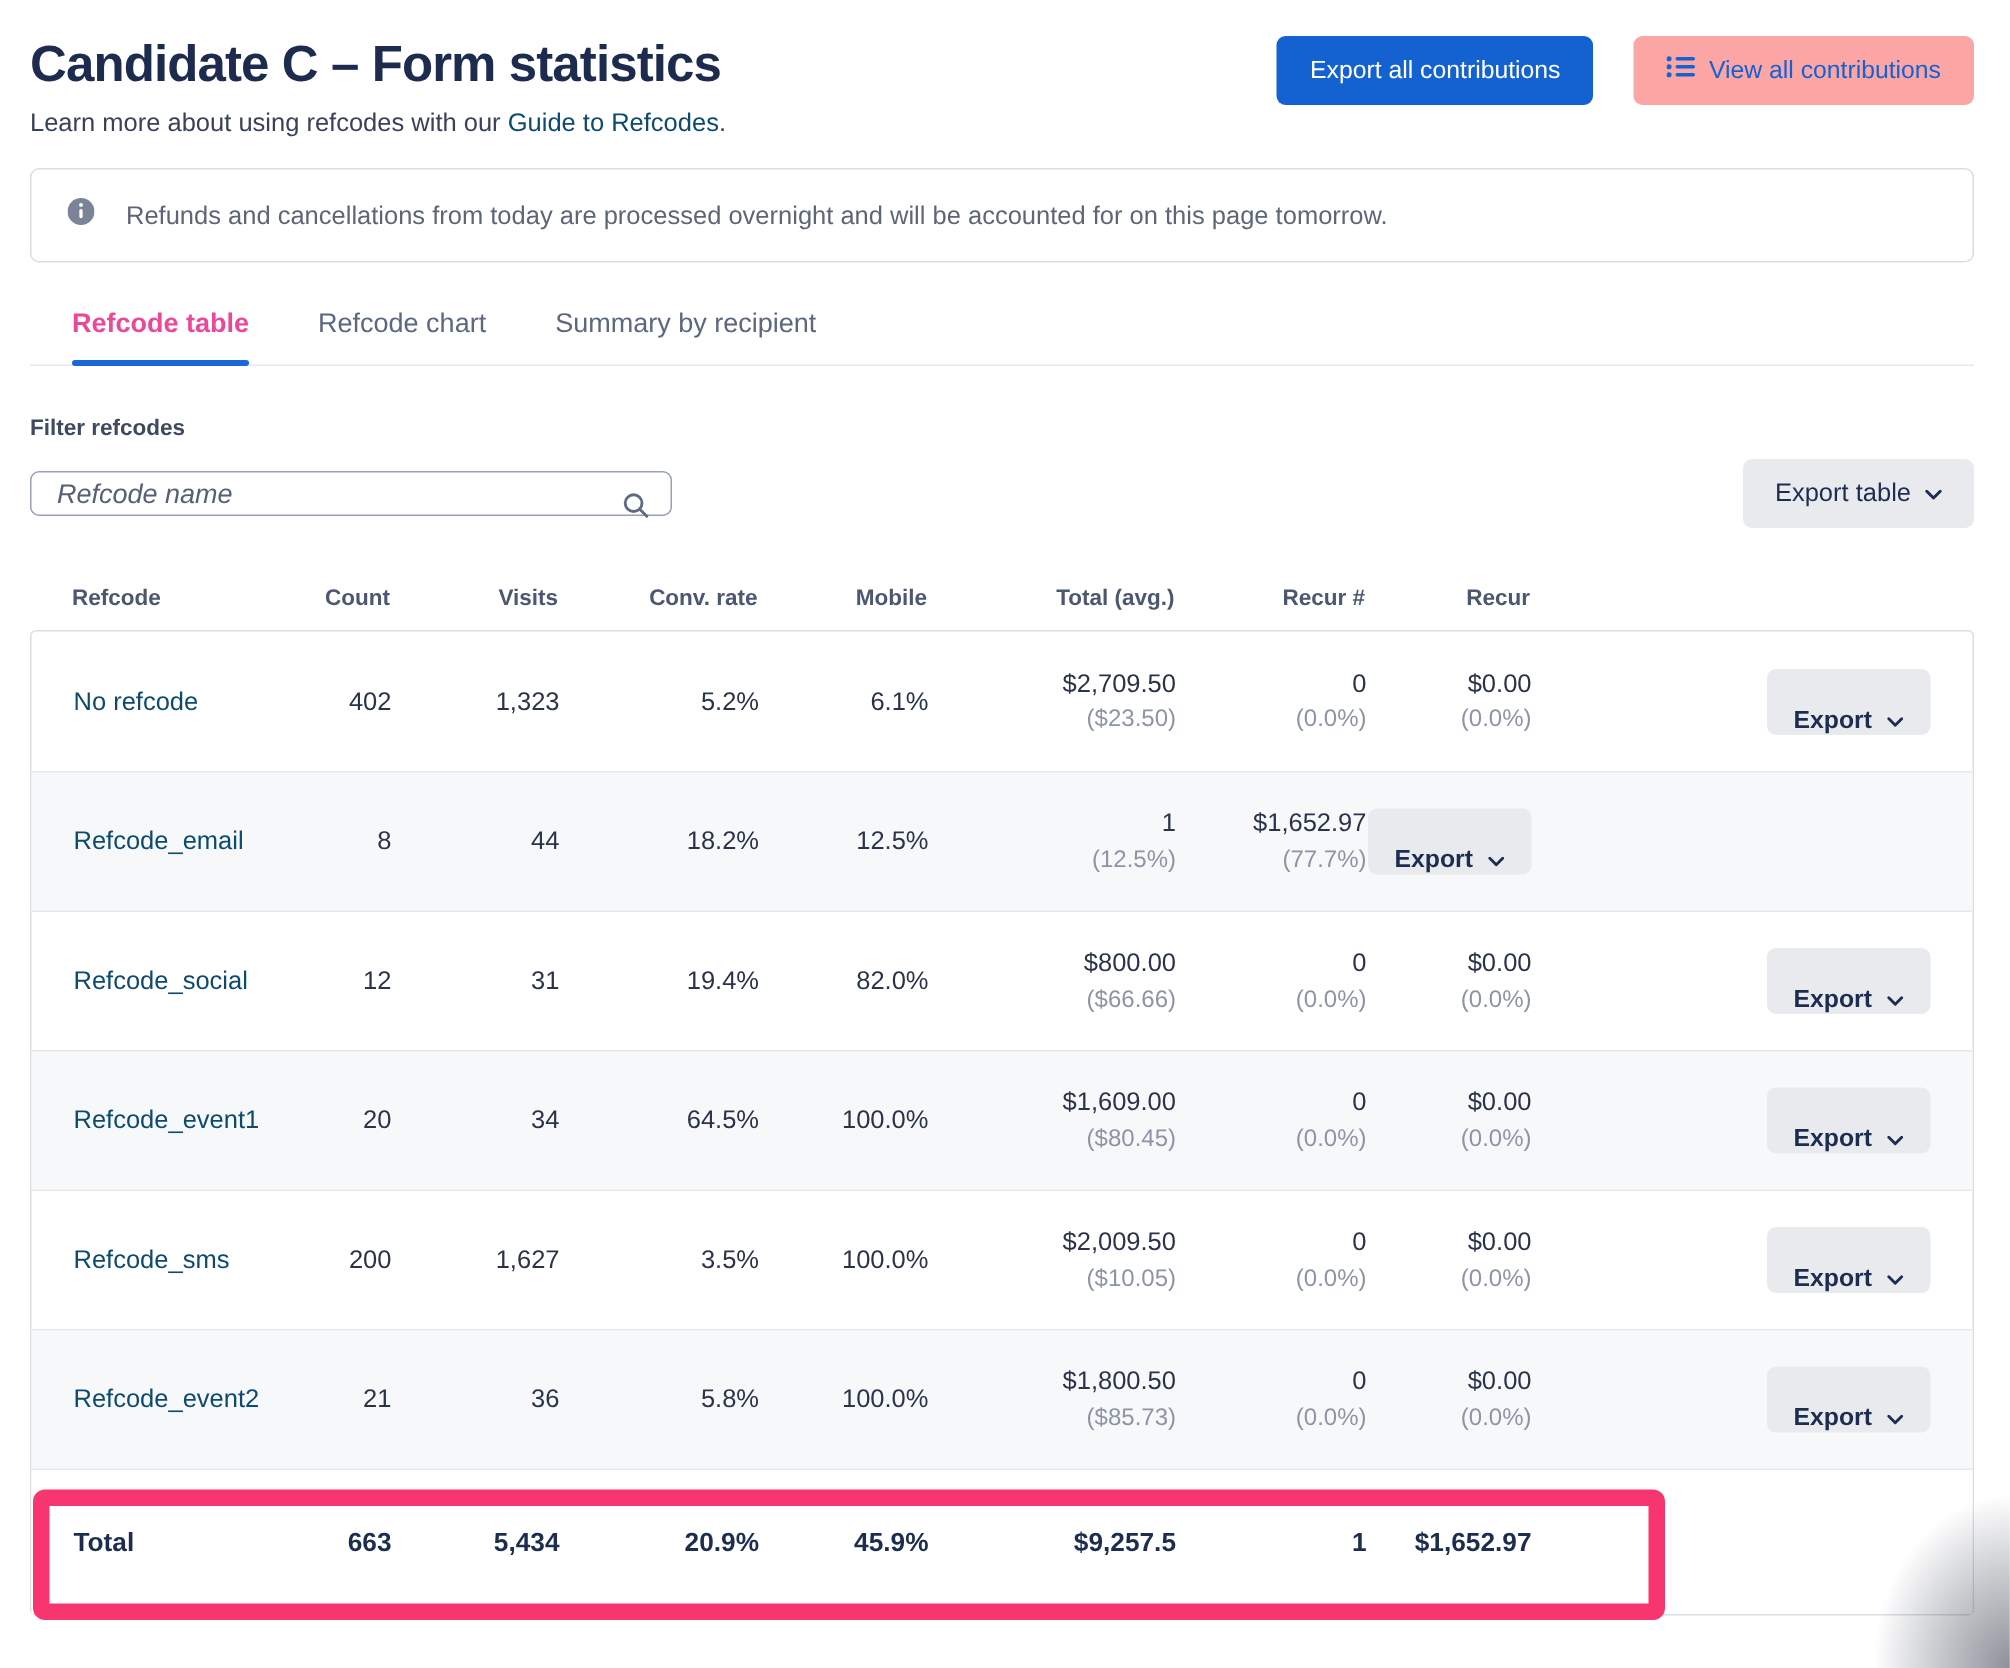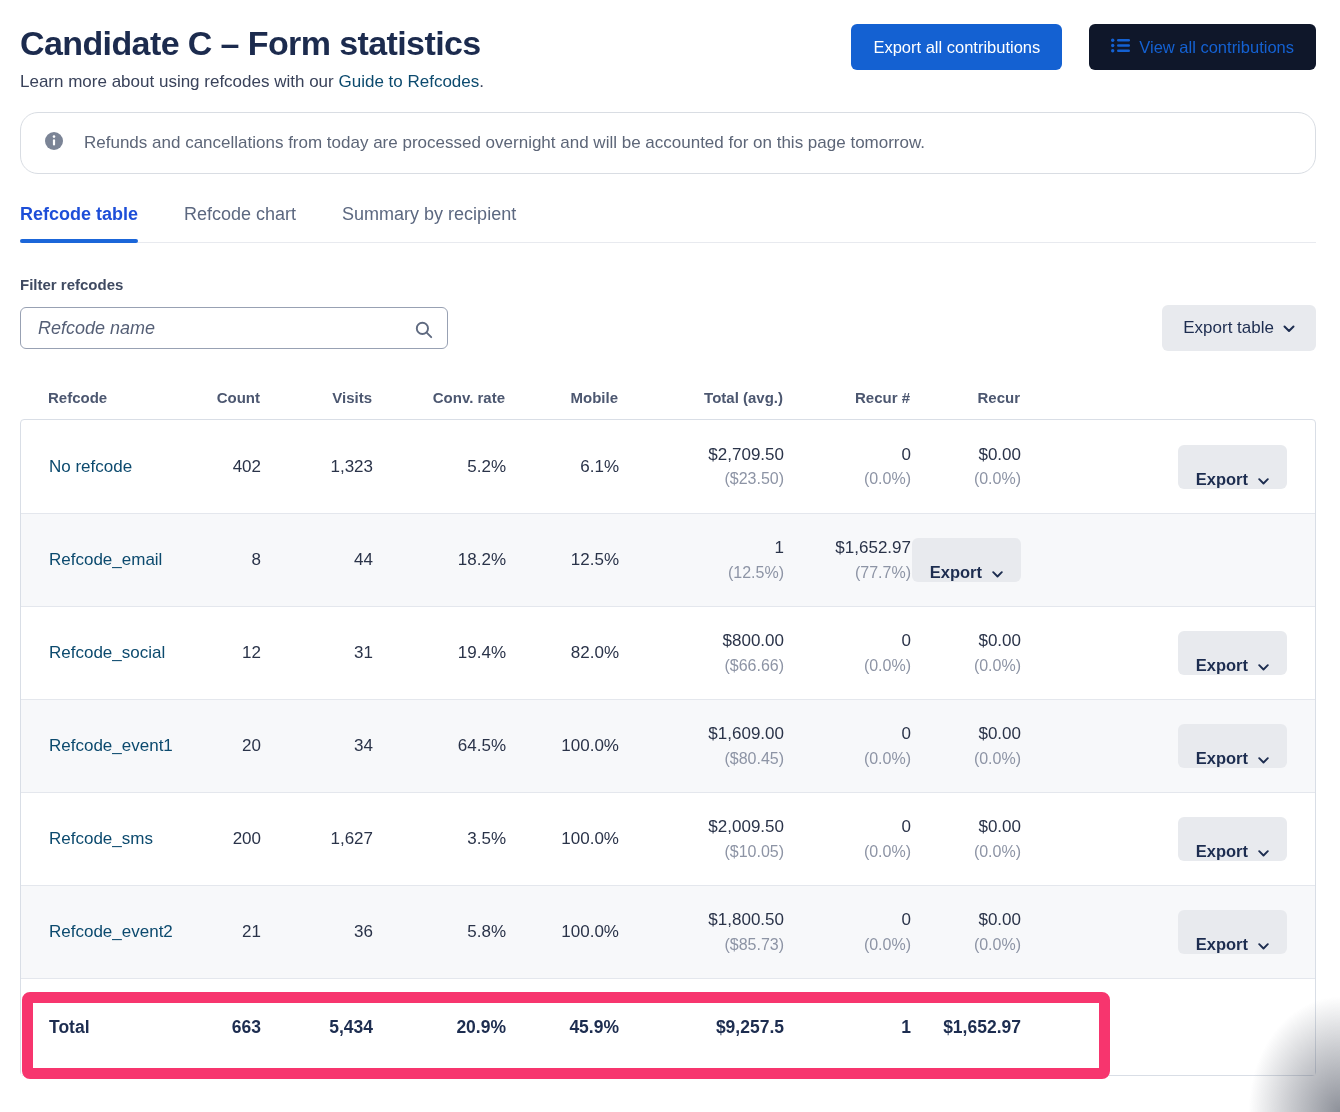--- a/index.html
+++ b/index.html
@@ -22,51 +22,51 @@
   .subtitle { margin-top: 9px; font-size: 17px; color: #39425a; }
   .subtitle a, .link { color: #0c4a6e; text-decoration: none; cursor: pointer; }
   .header-actions { display: flex; gap: 27px; margin-top: 0; flex: none; }
   .btn {
     display: inline-flex; align-items: center; justify-content: center; gap: 9px;
     height: 46px; padding: 0 22px; border: none; border-radius: 6px;
     font-family: inherit; font-size: 16.5px; font-weight: 400; cursor: pointer;
     white-space: nowrap;
   }
   .btn-primary { background: #1461d2; color: #ffffff; }
-  .btn-light-blue { background: #0f172a; color: #1461d2; }
+  .btn-light-blue { background: #fca5a5; color: #1461d2; }
 
   
   .banner {
-    margin-top: 20px; border: 1px solid #d9dde3; border-radius: 18px;
+    margin-top: 20px; border: 1px solid #d9dde3; border-radius: 6px;
     padding: 19px 24px; display: flex; align-items: center; gap: 21px;
   }
   .banner-text { font-size: 17px; color: #5d6678; }
 
   
   .tabs {
     margin-top: 30px; display: flex; gap: 46px;
     border-bottom: 1px solid #e8eaef;
   }
   .tab {
     position: relative; padding: 0 0 17px 0; font-size: 18px; font-weight: 500;
     color: #5c6880; cursor: pointer; background: none; border: none;
     font-family: inherit;
   }
-  .tab.active { color: #1d4ed8; font-weight: 600; }
+  .tab.active { color: #ec4899; font-weight: 600; margin-left: 28px; }
   .tab.active::after {
     content: ""; position: absolute; left: 0; right: 0; bottom: -1px;
     height: 4px; background: #1b66d9; border-radius: 3px;
   }
 
   
   .filter-label { margin-top: 33px; font-size: 15px; font-weight: 700; color: #3f4a61; }
   .filter-row { margin-top: 12px; display: flex; align-items: center; justify-content: space-between; }
   .search-box { position: relative; width: 428px; }
   .search-box input {
-    width: 100%; height: 42px; border: 1px solid #98a1b3; border-radius: 6px;
+    width: 100%; height: 30px; border: 1px solid #98a1b3; border-radius: 6px;
     padding: 0 46px 0 17px; font-family: inherit; font-size: 18px;
     font-style: italic; color: #2a3349; background: #fff; outline: none;
   }
   .search-box input::placeholder { color: #555f76; font-style: italic; opacity: 1; }
   .search-icon { position: absolute; right: 15px; top: 14px; pointer-events: none; }
   .btn-gray {
     background: #e8eaee; color: #1d2d50; height: 46px; padding: 0 21px;
     font-size: 17px;
   }
 

